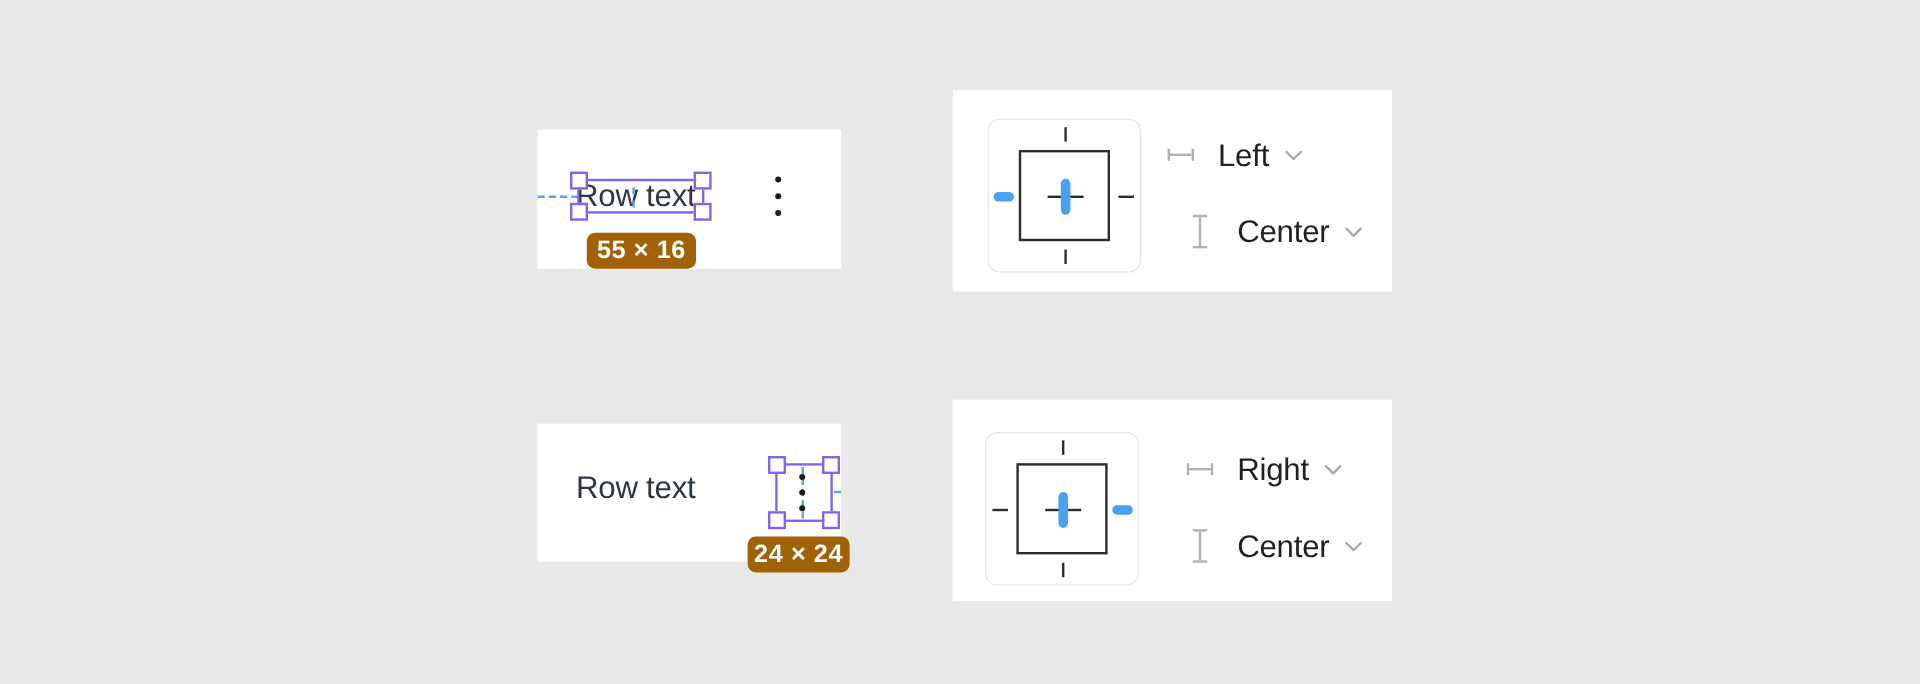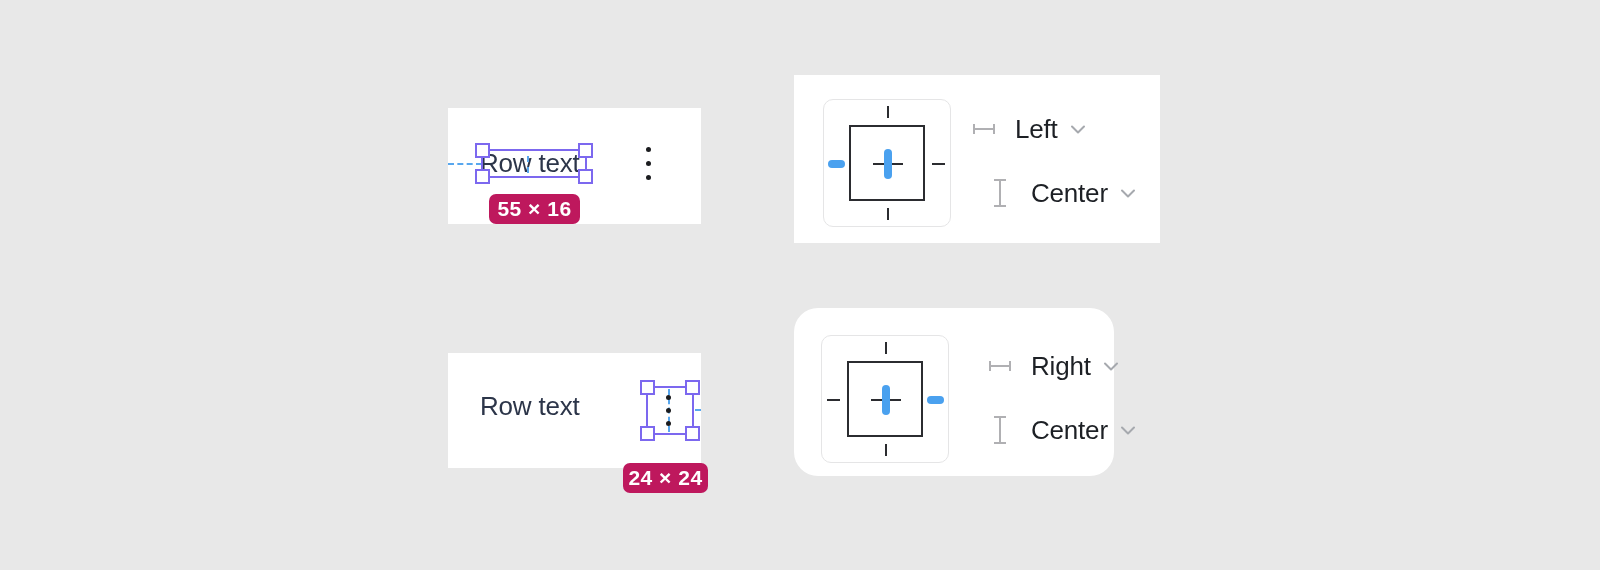--- a/index.html
+++ b/index.html
@@ -22,21 +22,21 @@
 
   .dash-h { position:absolute; height:0; border-top:2px dashed #58A7EE; }
   .dash-v { position:absolute; width:0; border-left:2px dashed #58A7EE; }
 
   .kebab { position:absolute; display:flex; flex-direction:column; align-items:center; cursor:pointer; }
   .kebab i { display:block; width:5px; height:5px; border-radius:50%; background:#1B1C1F; }
   .kebab i + i { margin-top:9px; }
   .kebab.sm i + i { margin-top:8px; }
 
   .size-badge { position:absolute; display:flex; align-items:center; justify-content:center;
-                background:#be185d; color:#FFFFFF; border-radius:7px;
+                background:#a16207; color:#FFFFFF; border-radius:7px;
                 font-size:21px; font-weight:bold; letter-spacing:0.5px; white-space:nowrap; }
 
   
   .aw { position:absolute; width:128px; height:128px; background:#FFFFFF;
         border:1px solid #E5E5E6; border-radius:10px; }
   .aw .sq { position:absolute; left:25px; top:25px; width:76px; height:76px; border:2px solid #2B2C30; }
   .aw .tick { position:absolute; background:#2B2C30; }
   .aw .tick.top    { left:63px; top:6px;    width:2px;  height:12px; }
   .aw .tick.bottom { left:63px; bottom:6px; width:2px;  height:12px; }
   .aw .tick.right  { right:5px; top:63px;   width:13px; height:2px; }
@@ -123,24 +123,24 @@
       <div class="handle bl"></div>
       <div class="handle br"></div>
     </div>
     <div class="dash-v" style="left:220px; top:36px; height:43px;"></div>
     <div class="dash-h" style="left:247px; top:56px; width:6px;"></div>
     <div class="kebab sm" style="left:218px; top:42px;">
       <i></i>
         <i></i>
         <i></i>
     </div>
-    <div class="size-badge" style="left:175px; top:110px; width:85px; height:30px;">24 × 24</div>
+    <div class="size-badge" style="left:175px; top:94px; width:85px; height:30px;">24 × 24</div>
   </div>
 
-  <div class="card" style="left:794px; top:308px; width:320px; height:168px;border-radius:24px;">
+  <div class="card" style="left:794px; top:333px; width:366px; height:168px;">
     <div class="aw" style="left:27px; top:27px;">
       <div class="tick top"></div>
       <div class="tick bottom"></div>
       <div class="tick left"></div>
       <div class="sq"></div>
       <div class="cross-h"></div>
       <div class="bar-v"></div>
       <div class="bar-h at-right"></div>
     </div>
     <div class="opt-row" style="left:194px; top:44px;">

